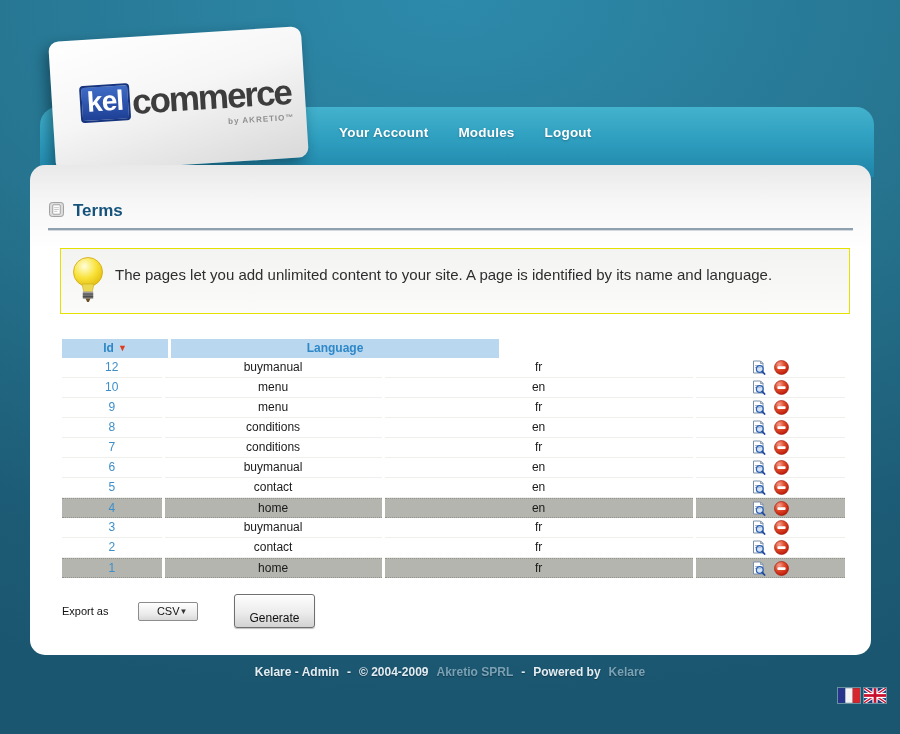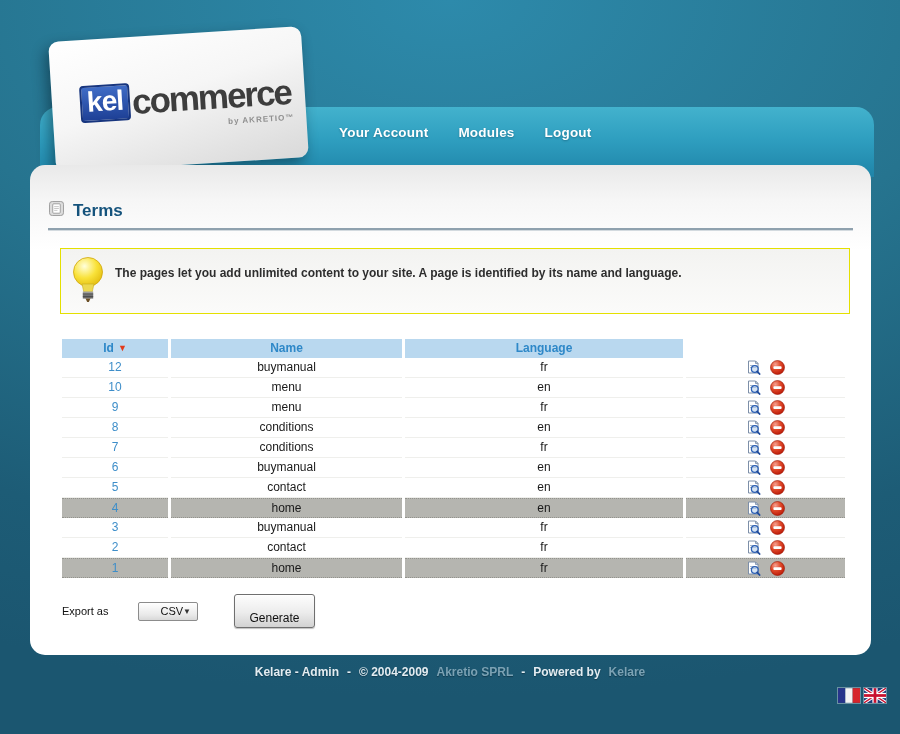--- a/index.html
+++ b/index.html
@@ -40,66 +40,66 @@
   }
   .commerce-txt { color:#3d3d3d; font-weight:bold; font-size:35px; letter-spacing:-2px; margin-left:2px; line-height:34px; }
   .byline { position:absolute; right:12px; top:86px; font-size:8px; color:#8f8f8f; letter-spacing:1px; font-weight:bold; }
 
   
   .content-card {
     position:absolute; left:30px; top:165px; width:841px; height:490px;
     border-radius:15px; z-index:3;
     background: linear-gradient(180deg, #e9e9e9 0%, #f6f6f6 35px, #ffffff 85px);
   }
-  .page-header { display:flex; gap:9px; margin:36px 18px 0 19px; }
+  .page-header { display:flex; align-items:center; gap:9px; margin:36px 18px 0 19px; }
   .page-title { color:#15537c; font-size:17px; font-weight:bold; }
   .divider { margin:7px 18px 0 18px; border-top:2px solid #8fa1ae; border-bottom:1px solid #d3dadf; }
 
   
   .info-box {
     position:relative; margin:17px 21px 0 30px; height:66px;
     border:1px solid #e4e000;
     background: linear-gradient(180deg,#f3f3f1 0%, #fbfbfa 100%);
   }
   .bulb { position:absolute; left:8px; top:6px; }
-  .info-text { display:block; padding:17px 14px 0 54px; font-size:12px; font-weight:bold; color:#2e2e2e; }
+  .info-text { display:block; padding:17px 14px 0 54px; font-size:15px; font-weight:normal; color:#2e2e2e; }
 
   
   .data-table { margin:25px 0 0 32px; width:783px; font-size:12px; }
   .t-head { display:flex; gap:3px; height:19px; }
   .t-head .cell {
     background:#b9d8ef; color:#2e88c8; font-weight:bold;
     text-align:center; line-height:19px;
   }
   .sort-arrow { color:#e23a1a; font-size:9px; margin-left:4px; vertical-align:1px; }
   .t-row { display:flex; gap:3px; height:20px; }
   .t-row .cell {
     line-height:19px; text-align:center; border-bottom:1px solid #efefec;
     background:#fff;
   }
   .c-id { width:106px; }
   .c-name { width:231px; }
-  .c-lang { width:278px; }
+  .c-lang { width:328px; }
   .c-act { width:159px; display:flex; justify-content:center; align-items:center; gap:7px; }
   .t-row .c-id { color:#3e8ec9; cursor:pointer; }
   .t-row .c-name, .t-row .c-lang { color:#1a1a1a; }
   .t-row.highlighted .cell {
     background:#b5b5b0;
     border-top:1px dotted #93938d; border-bottom:1px dotted #93938d;
   }
   .icon-btn { width:16px; height:16px; display:flex; align-items:center; justify-content:center; cursor:pointer; }
 
   
   .export-row { display:flex; align-items:center; margin:16px 0 0 32px; font-size:11px; color:#111;gap:24px; }
   .export-label { margin-right:6px; }
   .select-box {
     width:60px; height:19px; border:1px solid #8c8c8c; border-radius:2px;
     background:linear-gradient(180deg,#ffffff 0%, #e9e9e9 70%, #d8d8d8 100%);
-    display:flex; align-items:center; justify-content:space-between;
-    padding:0 21px; font-size:11px; cursor:pointer;
+    display:flex; align-items:center; justify-content:flex-end;
+    padding:0 10px; font-size:11px; cursor:pointer;
   }
   .select-arrow { font-size:8px; color:#333; }
   .generate-btn {
     margin-left:12px; height:21px; padding:16px 14px;
     border:1px solid #6f6f6f; border-radius:3px;
     background:linear-gradient(180deg,#fdfdfd 0%, #ececec 55%, #d2d2d2 100%);
     box-shadow: inset 0 1px 0 #fff, 0 1px 1px rgba(0,0,0,.25);
     font-size:12px; color:#111; cursor:pointer; font-family:"Liberation Sans",sans-serif;
   }
 
@@ -175,21 +175,20 @@
       </svg>
     </span>
     <span class="info-text">The pages let you add unlimited content to your site. A page is identified by its name and language.</span>
   </div>
 
   <div class="data-table">
     <div class="t-head">
       <div class="cell c-id">
         <span>Id</span><span class="sort-arrow">▼</span>
       </div>
-      <div class="cell c-name">Name</div>
       <div class="cell c-lang">Language</div>
     </div>
     <div>
 
         <div class="t-row">
           <div class="cell c-id">12</div>
           <div class="cell c-name">buymanual</div>
           <div class="cell c-lang">fr</div>
           <div class="cell c-act">
             <span class="icon-btn">

